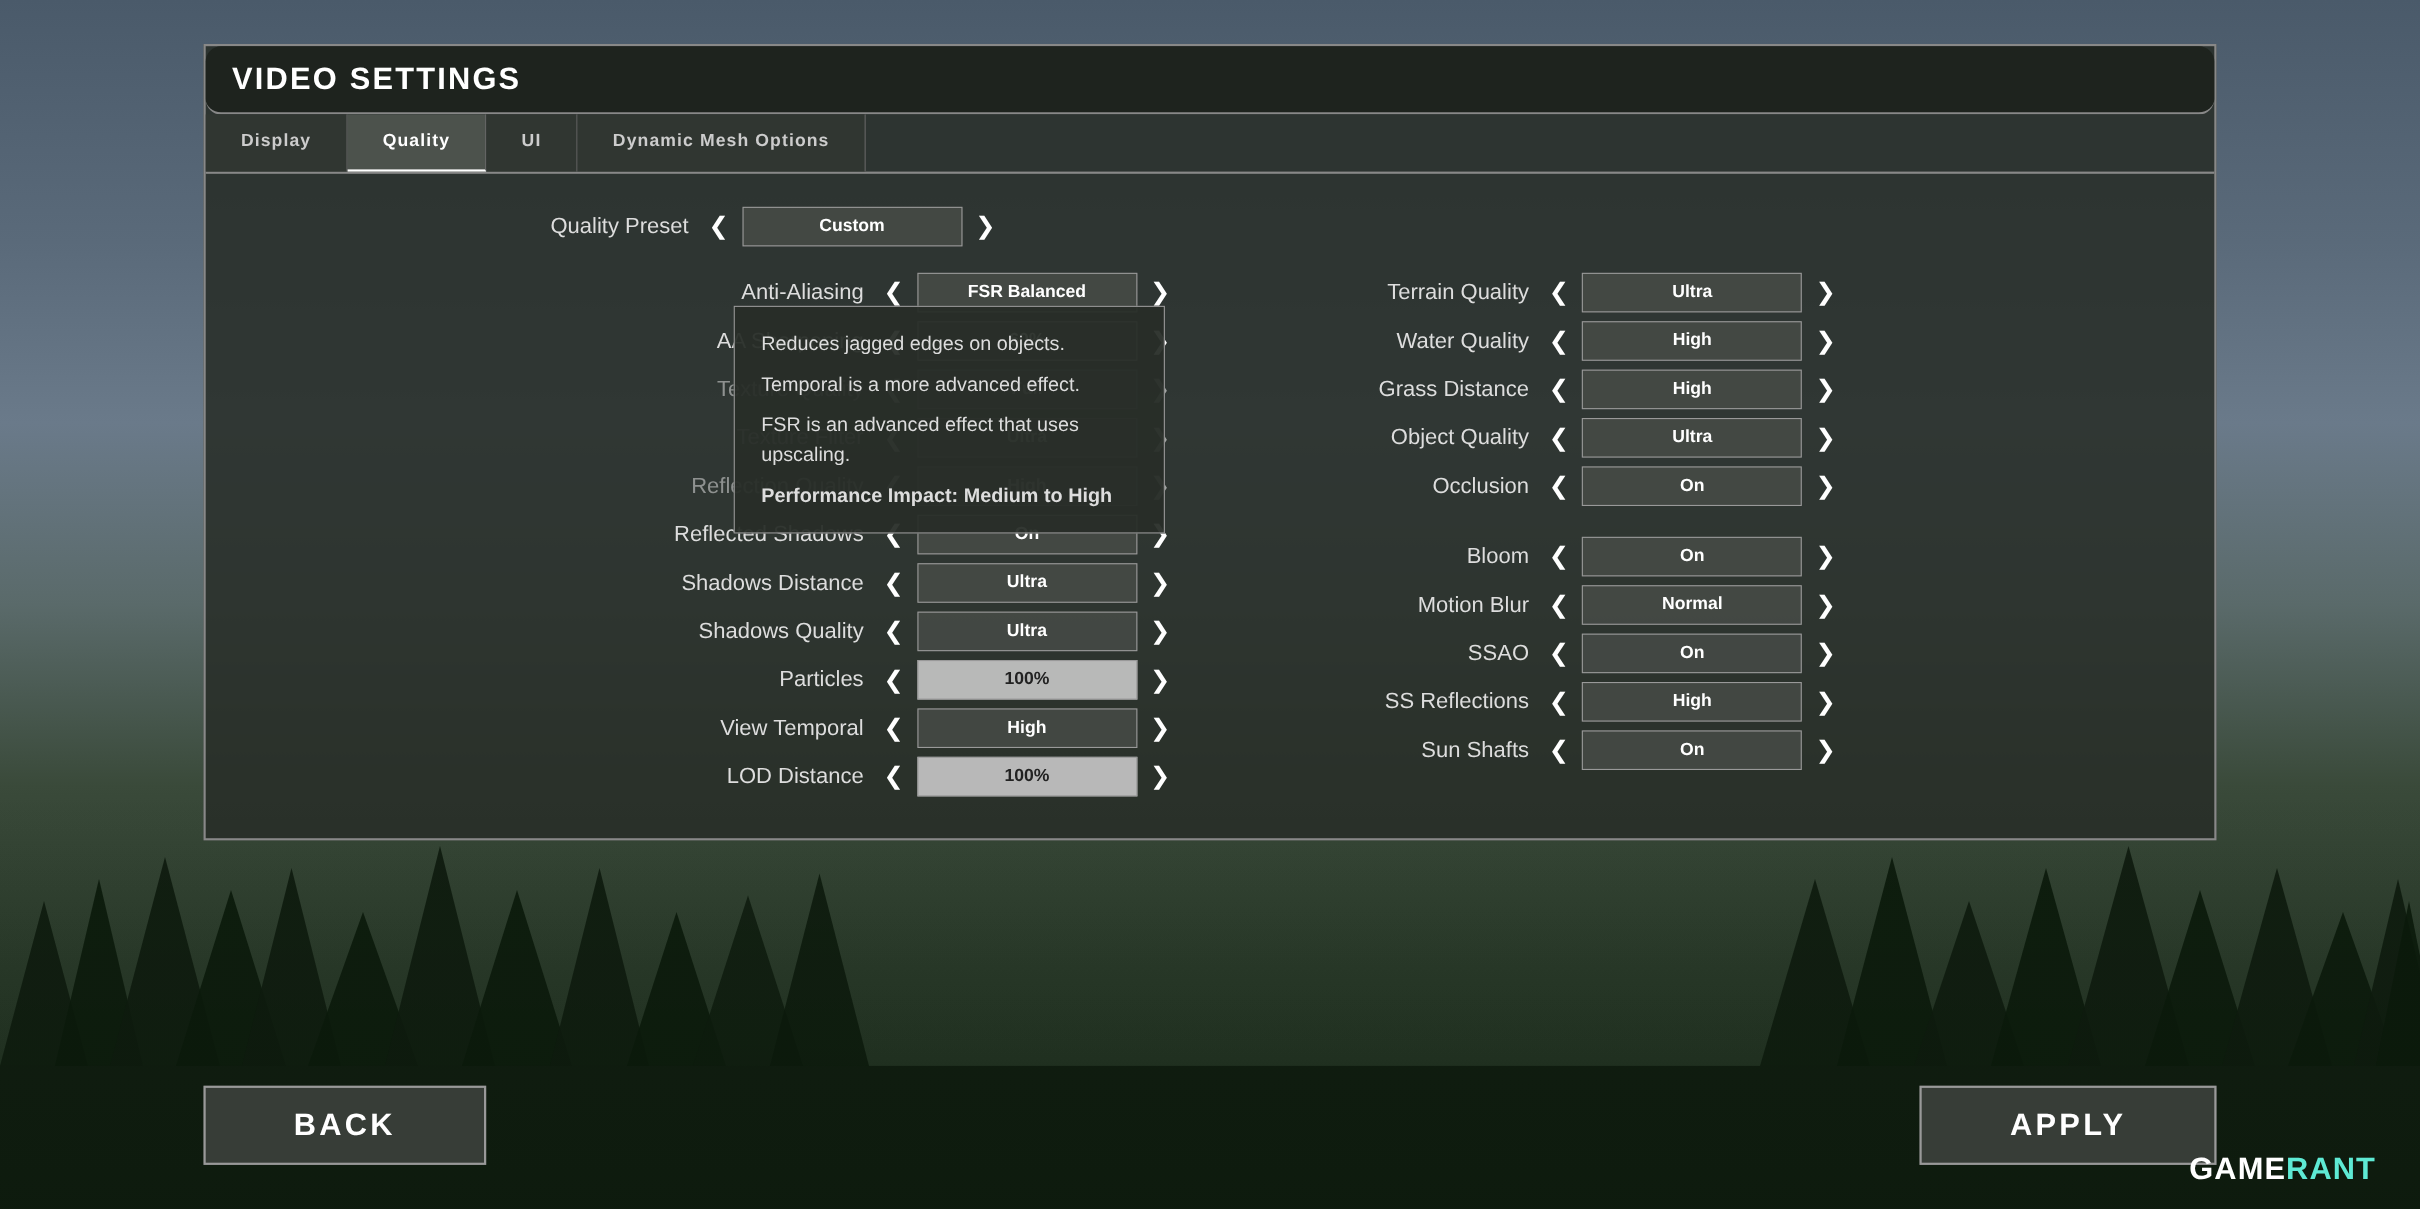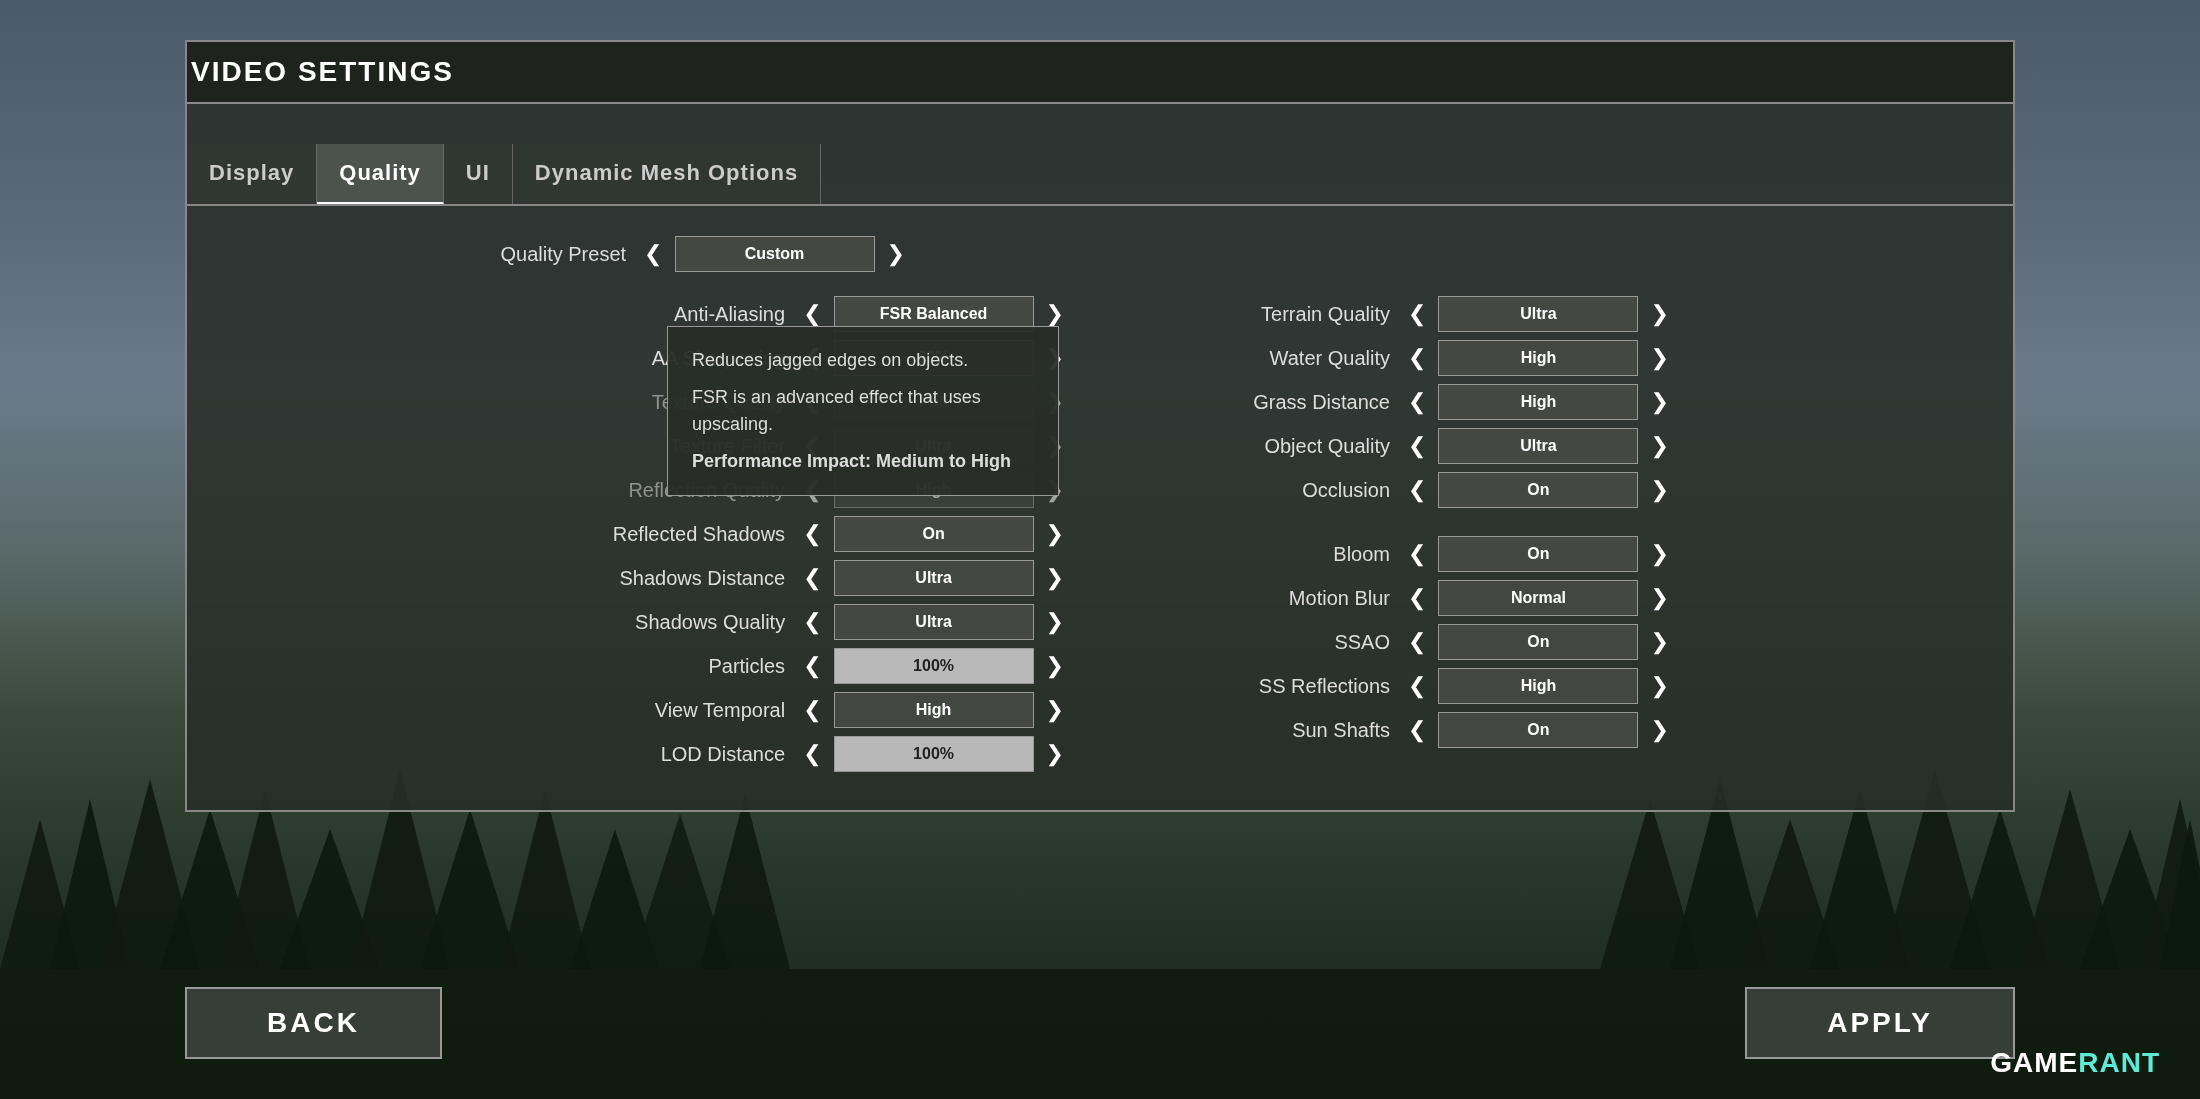--- a/index.html
+++ b/index.html
@@ -34,47 +34,47 @@
       position: absolute;
       top: 40px;
       left: 185px;
       right: 185px;
       background: rgba(40, 45, 40, 0.88);
       border: 2px solid #888;
     }
 
     .panel-title {
       background: rgba(30, 35, 30, 0.95);
-      padding: 14px 4px;
+      padding: 14px 24px;
       border-bottom: 2px solid #888;
+      border-radius: 14px;
     }
 
     .panel-title span {
       color: #fff;
       font-size: 28px;
       font-weight: bold;
       letter-spacing: 2px;
     }
 
     
     .tabs {
       display: flex;
       border-bottom: 2px solid #888;
     }
 
     .tab {
-      padding: 16px 22px;
+      padding: 16px 32px;
       color: #ccc;
-      font-size: 22px;
+      font-size: 16px;
       font-weight: bold;
       cursor: pointer;
       border-right: 1px solid #666;
       background: rgba(50, 55, 50, 0.7);
       letter-spacing: 1px;
-      margin-top: 40px;
     }
 
     .tab.active {
       background: rgba(80, 85, 80, 0.9);
       color: #fff;
       border-bottom: 2px solid #fff;
     }
 
     
     .content {
@@ -301,20 +301,21 @@
       <div class="setting-row" style="position:relative;">
         <span class="setting-label">Anti-Aliasing</span>
         <div class="setting-control">
           <span class="arrow-btn">❮</span>
           <div class="value-box">FSR Balanced</div>
           <span class="arrow-btn">❯</span>
         </div>
 
         <div class="tooltip">
           <p>Reduces jagged edges on objects.</p>
+          <p>Temporal is a more advanced effect.</p>
           <p>FSR is an advanced effect that uses upscaling.</p>
           <p>Performance Impact: Medium to High</p>
         </div>
       </div>
 
       <div class="setting-row">
         <span class="setting-label">AA Sharpening</span>
         <div class="setting-control">
           <span class="arrow-btn">❮</span>
           <div class="value-box">60%</div>

